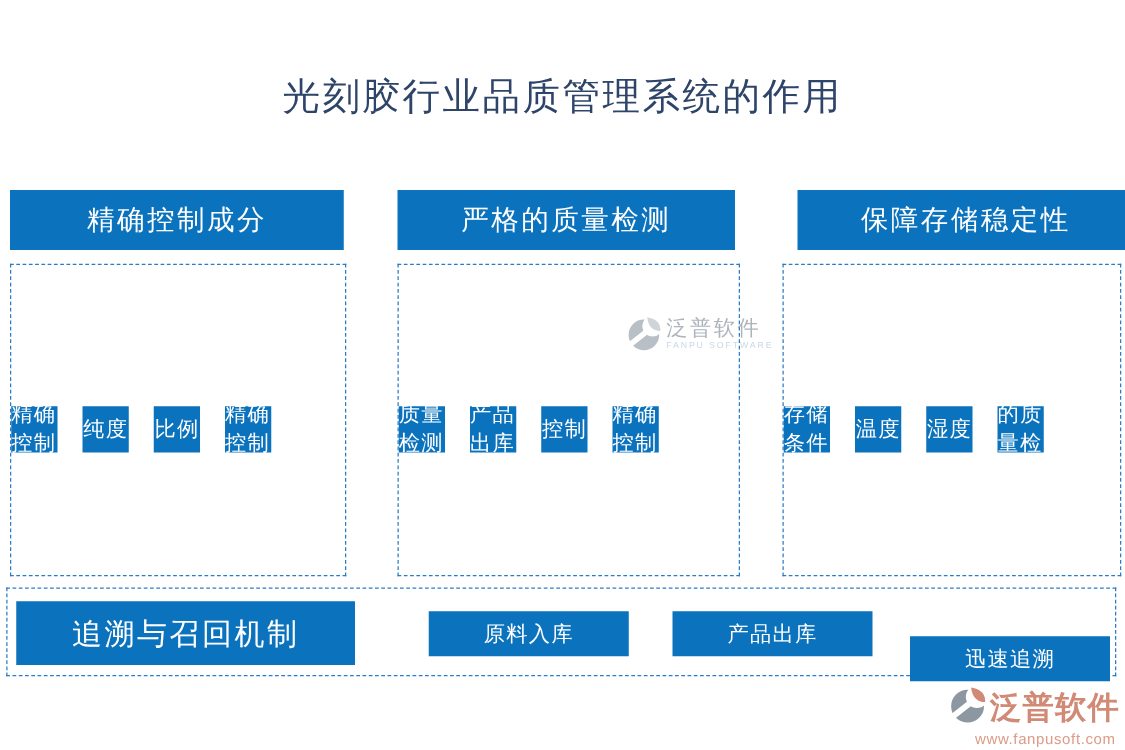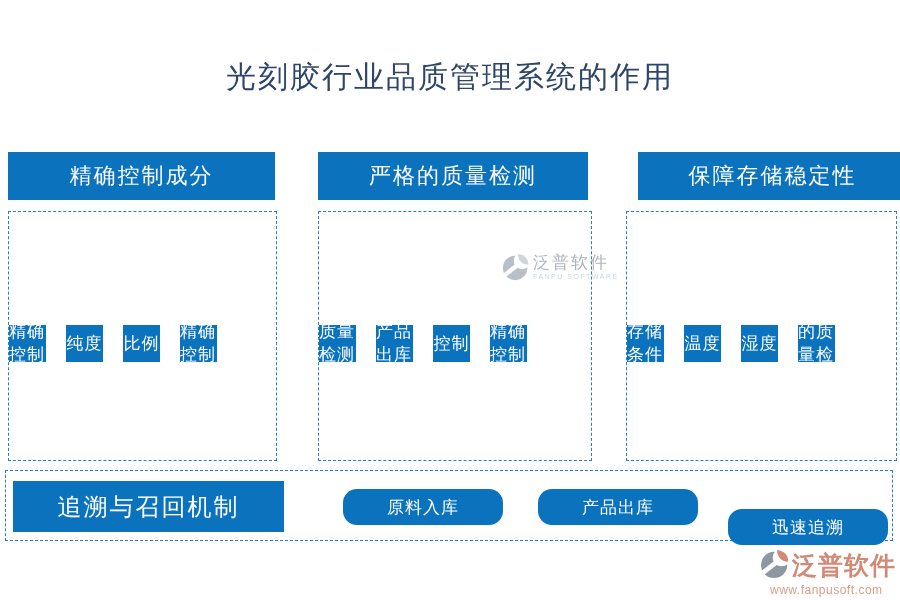--- a/index.html
+++ b/index.html
@@ -51,21 +51,21 @@
     border:1px dashed var(--dash-blue);background:#fff;
   }
   .trace-box{
     position:absolute;left:7px;top:10px;width:271px;height:51px;
     background:var(--primary-blue);color:#fff;display:flex;align-items:center;
     justify-content:center;font-size:24px;letter-spacing:2px;
   }
   .b-item{
     position:absolute;top:18px;width:160px;height:36px;background:var(--primary-blue);
     color:#fff;display:flex;align-items:center;justify-content:center;
-    font-size:17px;letter-spacing:1px;border-radius:14px;
+    font-size:17px;letter-spacing:1px;
   }
   .b-item.p0{left:337px;}
   .b-item.p1{left:532px;}
   .b-item.p2{left:722px;margin-top:20px;}
 
   .watermark{
     position:absolute;left:502px;top:253px;display:flex;align-items:flex-start;
     gap:3px;opacity:.8;z-index:5;pointer-events:none;
   }
   .watermark .wm-text .wm-name{
@@ -76,21 +76,21 @@
   }
 
   .logo{position:absolute;left:760px;top:549px;z-index:5;}
   .logo .logo-top{display:flex;align-items:center;gap:2px;}
   .logo .logo-name{
     font-family:"Liberation Serif","DejaVu Serif",serif;font-weight:700;
     font-size:25px;letter-spacing:1px;color:var(--logo-salmon);line-height:28px;
   }
   .logo .logo-url{
     font-size:12px;color:var(--logo-url-salmon);letter-spacing:.5px;
-    margin-top:1px;margin-left:10px;line-height:13px;
+    margin-top:1px;margin-left:20px;line-height:13px;
   }
 </style>
 </head>
 <body>
 
 <div class="canvas">
 
   <div class="title">光刻胶行业品质管理系统的作用</div>
 
   <div class="col-header c1">精确控制成分</div>

